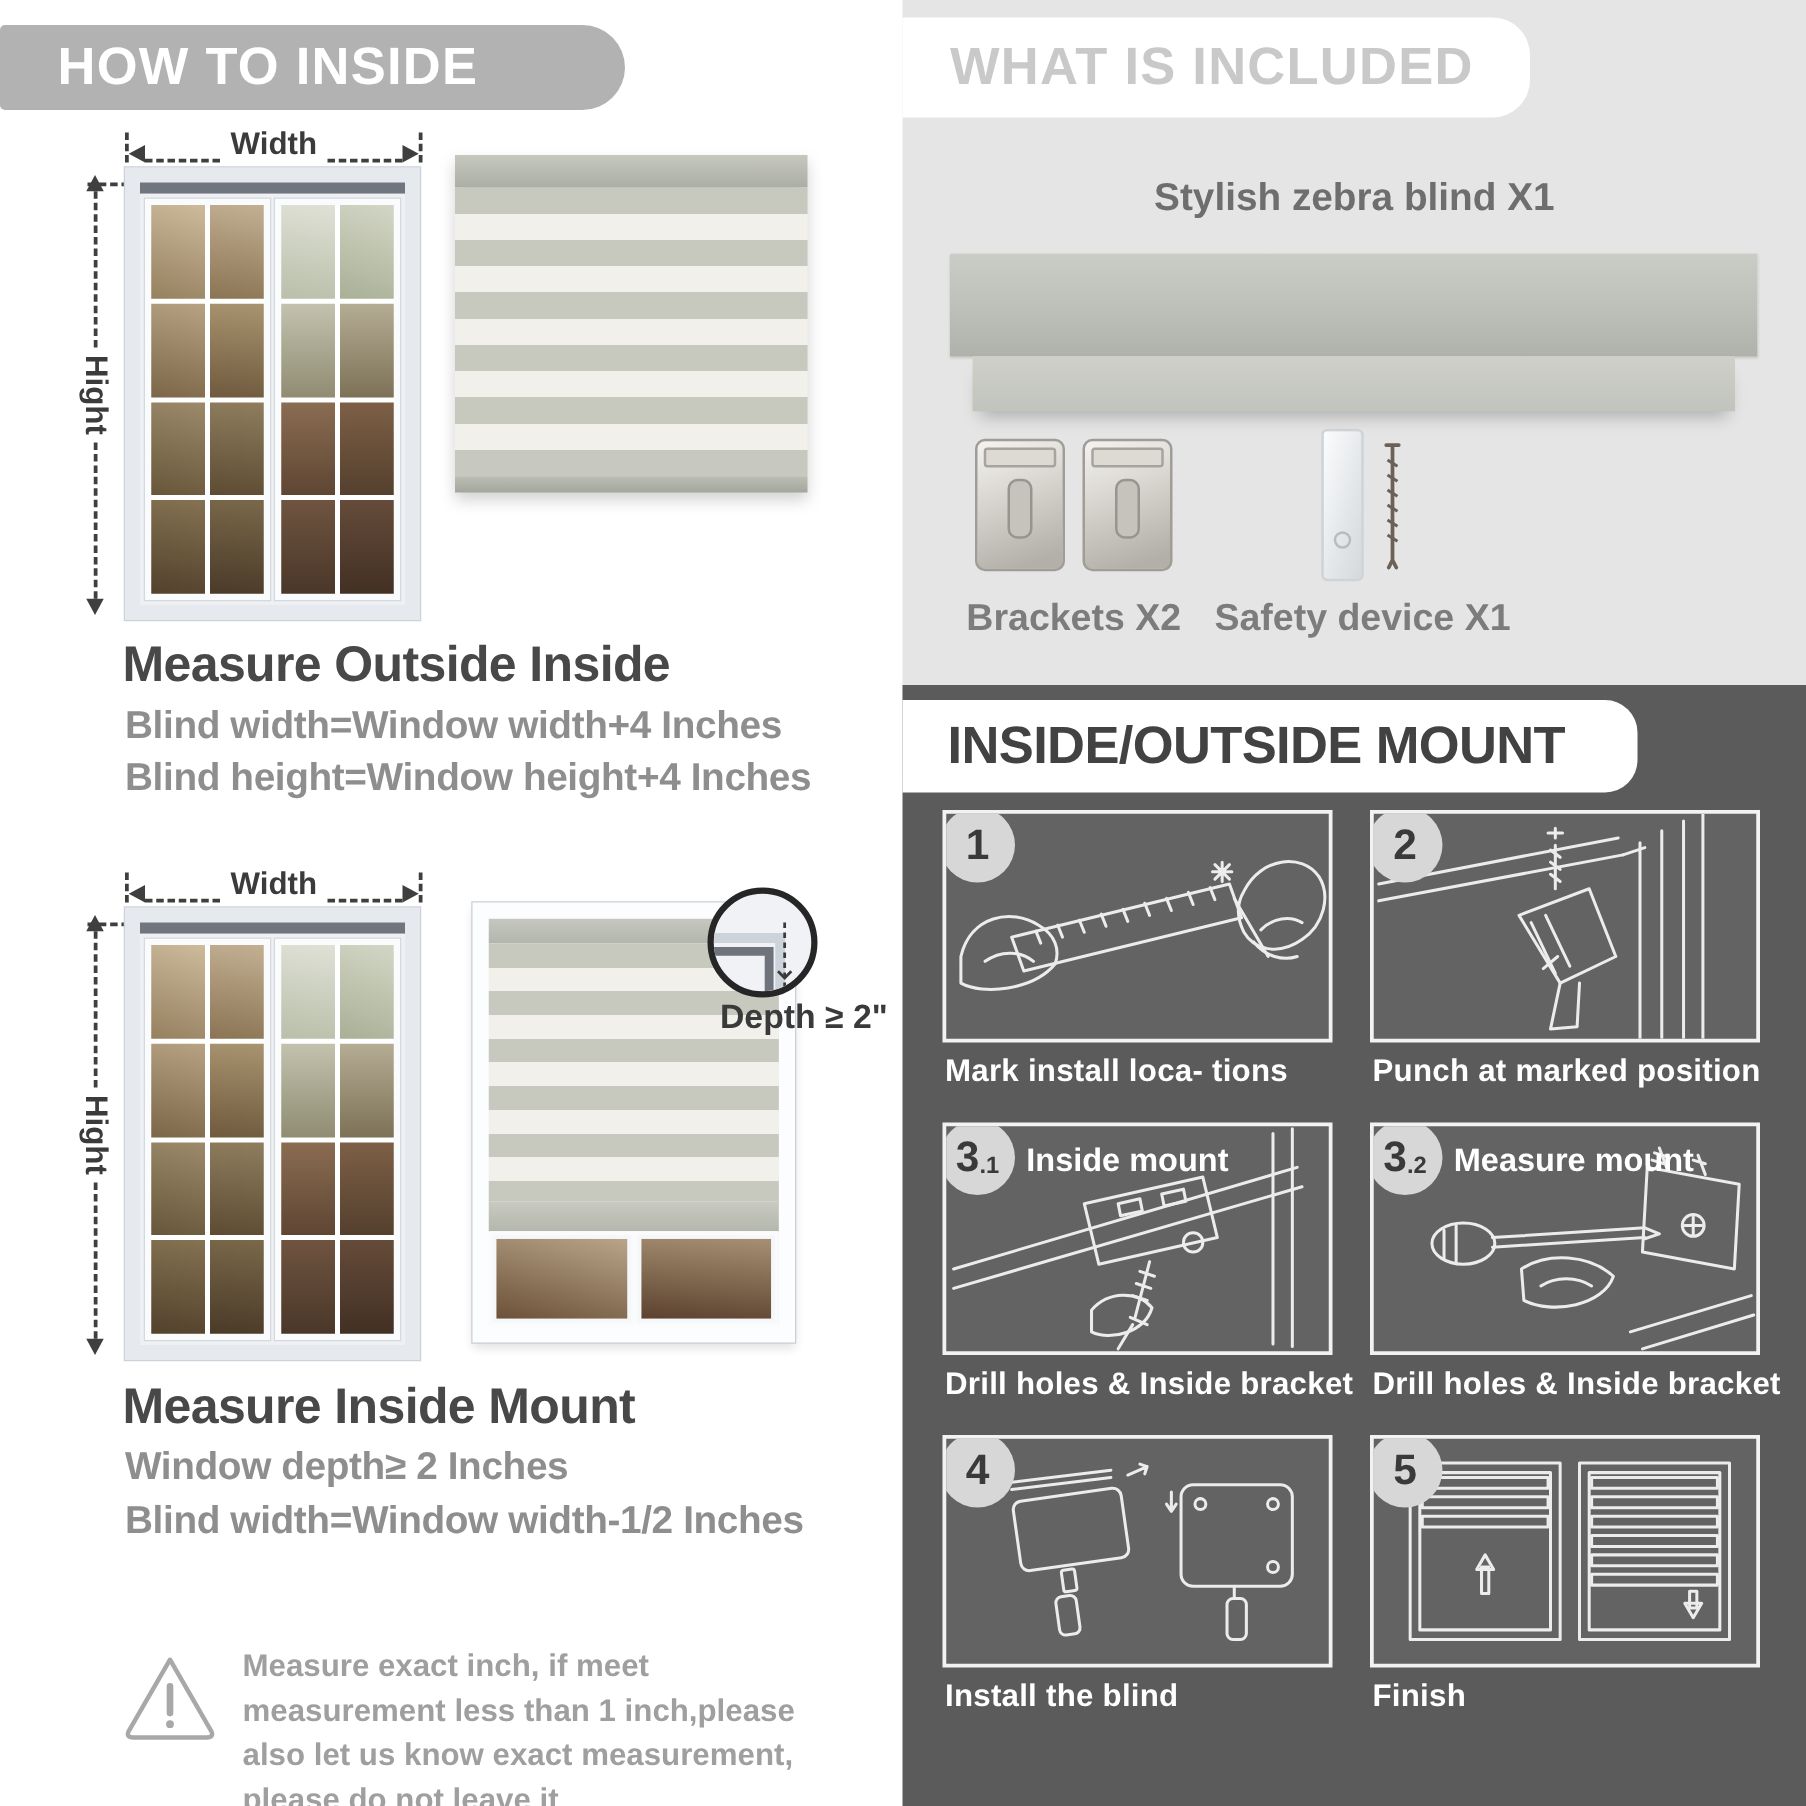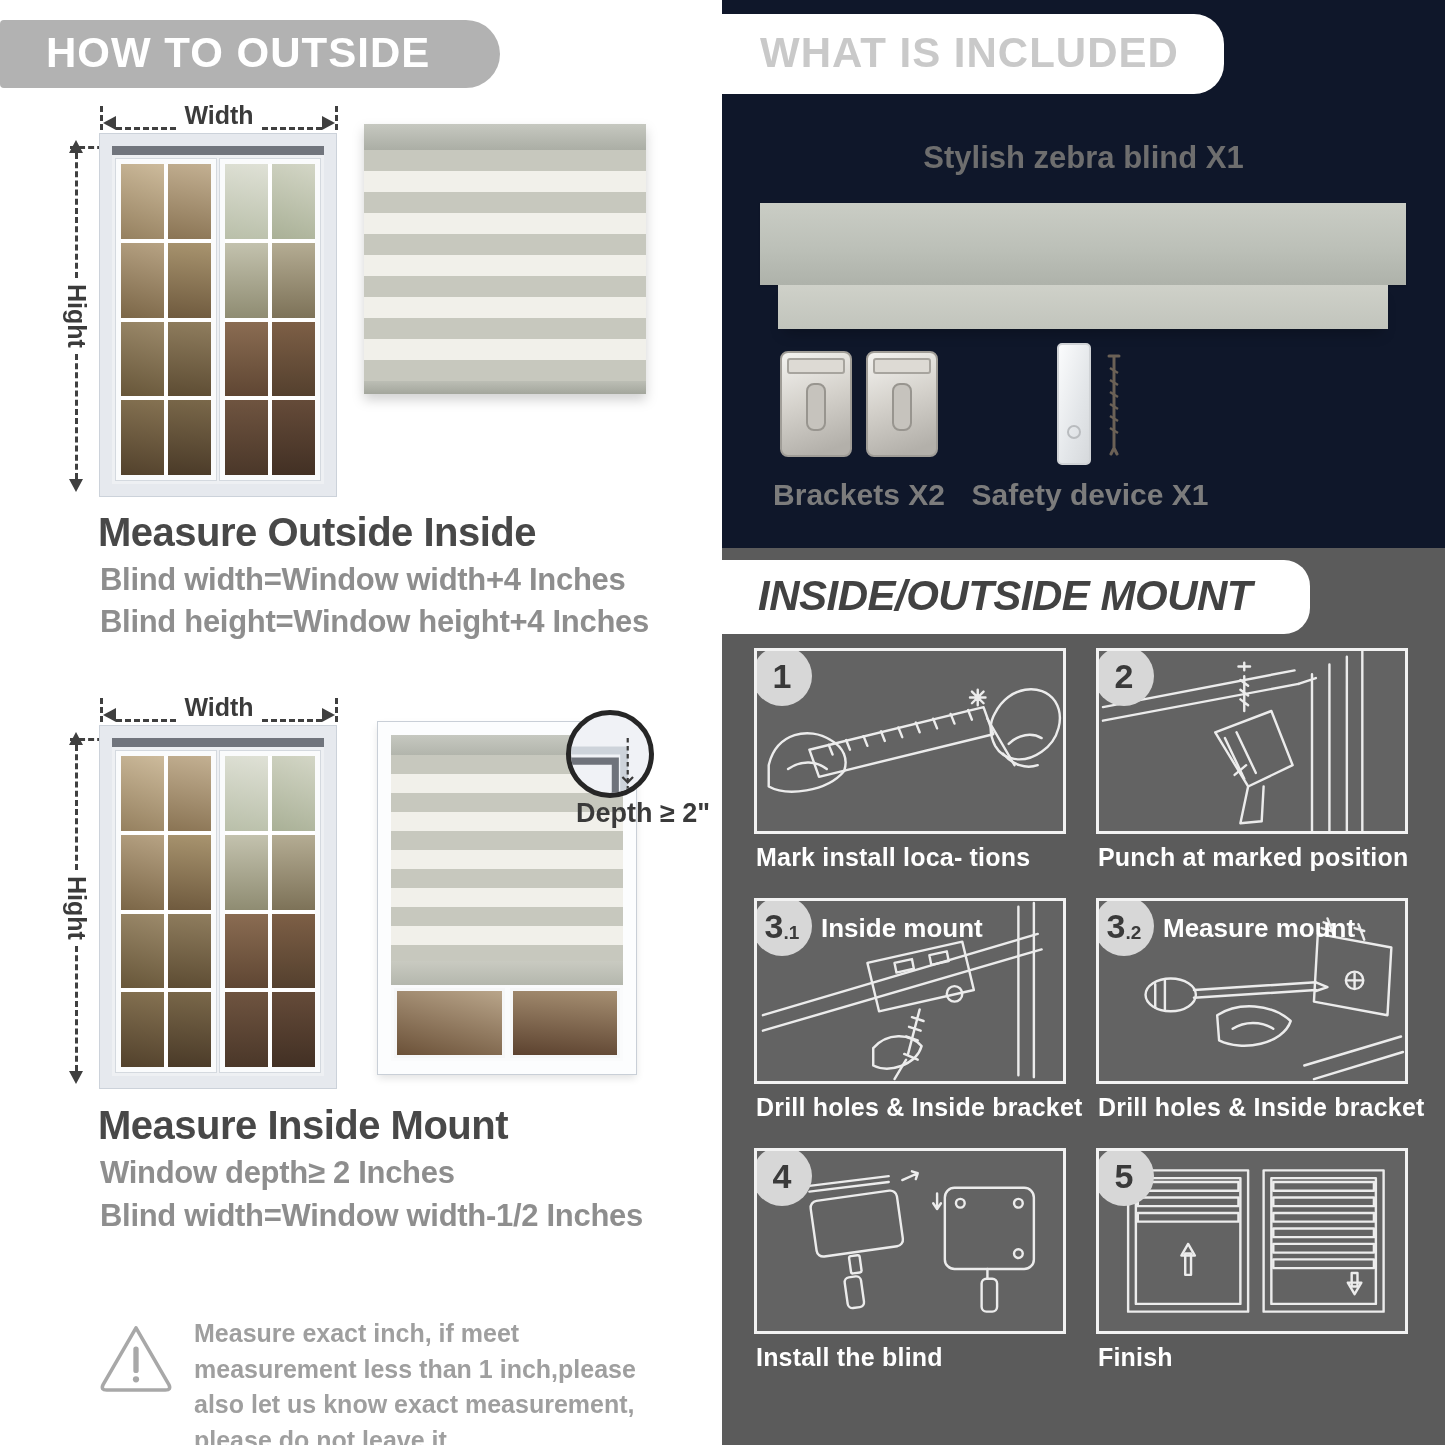--- a/index.html
+++ b/index.html
@@ -74,21 +74,21 @@
     background:#f0f2f6; overflow:hidden; }
   .depth-label { position:absolute; font-size:27px; font-weight:bold; color:#3a3a3a; white-space:nowrap; }
 
   .m-title { position:absolute; font-size:40px; font-weight:bold; color:#484848; white-space:nowrap; letter-spacing:-0.5px; }
   .m-line  { position:absolute; font-size:31px; font-weight:bold; color:#8e8e8e; white-space:nowrap; letter-spacing:-0.3px; }
 
   .warning-wrap { position:absolute; left:96px; top:1316px; display:flex; gap:18px; }
   .warning-text { width:448px; font-size:25px; font-weight:600; color:#9f9f9f; line-height:1.42; }
 
   
-  .right-light { position:absolute; left:722px; top:0; width:723px; height:620px; background:#0f172a; }
+  .right-light { position:absolute; left:722px; top:0; width:723px; height:620px; background:#e5e5e5; }
   .included-header { position:absolute; left:0; top:14px; width:502px; height:80px; background:#ffffff;
     border-radius:0 30px 30px 0; color:#c9c9c9; font-size:42px; font-weight:bold; line-height:78px;
     padding-left:38px; letter-spacing:1px; white-space:nowrap; }
   .product-label { position:absolute; left:0; top:140px; width:100%; text-align:center;
     color:#6e6e6e; font-size:31px; font-weight:bold; }
   .headrail-top { position:absolute; left:38px; top:203px; width:646px; height:82px;
     background:linear-gradient(180deg,#cacdc5 0%,#bcc0b8 55%,#aeb2aa 100%); box-shadow:0 1px 2px rgba(0,0,0,0.15); }
   .headrail-bottom { position:absolute; left:56px; top:285px; width:610px; height:44px;
     background:linear-gradient(180deg,#cfd1c9,#c1c4bc); box-shadow:0 10px 14px -6px rgba(0,0,0,0.25); }
 
@@ -103,41 +103,41 @@
     width:16px; height:44px; border:2px solid #98958f; border-radius:8px; background:#c6c3bd; }
   .safety-body { width:34px; height:122px; border:2px solid #d0d3d6; border-radius:5px;
     background:linear-gradient(105deg,#fbfcfd,#e3e6e9 60%,#d6d9dc); position:relative; }
   .safety-body::after { content:""; position:absolute; left:50%; bottom:24px; transform:translateX(-50%);
     width:10px; height:10px; border:2px solid #b9bcbf; border-radius:50%; }
 
   
   .right-dark { position:absolute; left:722px; top:548px; width:723px; height:897px; background:#5b5b5b; }
   .mount-header { position:absolute; left:0; top:12px; width:588px; height:74px; background:#ffffff;
     border-radius:0 26px 26px 0; color:#424242; font-size:42px; font-weight:bold; line-height:72px;
-    padding-left:36px; letter-spacing:-0.5px; white-space:nowrap;font-style:italic; }
+    padding-left:36px; letter-spacing:-0.5px; white-space:nowrap; }
   .steps { position:absolute; left:32px; top:100px; width:660px; display:grid;
     grid-template-columns:312px 312px; column-gap:30px; row-gap:26px; }
   .step-panel { height:186px; border:3px solid #f2f2f2; background:#636363; position:relative; overflow:hidden; }
   .step-caption { margin:9px 0 0 2px; color:#ffffff; font-size:25px; font-weight:bold; letter-spacing:0.2px; white-space:nowrap; }
   .step-badge { position:absolute; top:-5px; left:-5px; width:60px; height:60px; background:#d7d7d7;
     border-radius:50%; display:flex; align-items:center; justify-content:center;
     color:#3a3a3a; font-size:34px; font-weight:bold; z-index:2; }
   .step-badge .sub { font-size:19px; margin-top:14px; }
   .step-title { position:absolute; top:12px; left:64px; color:#ffffff; font-size:26px; font-weight:bold; z-index:2; white-space:nowrap; }
   .illus { position:absolute; inset:0; width:100%; height:100%; }
   .illus path, .illus line, .illus rect, .illus circle, .illus ellipse {
     stroke:#ececec; stroke-width:2.5; fill:none; stroke-linecap:round; stroke-linejoin:round; }
   .illus .fillw { fill:#d9d9d9; stroke:none; }
 </style>
 </head>
 <body>
 
 <div class="left-panel">
 
-  <div class="measure-header">HOW TO OUTSIDE</div>
+  <div class="measure-header">HOW TO INSIDE</div>
 
   <div class="h-arrow" style="left:100px; top:106px; width:238px;">
     <span class="tick"></span>
       <span class="ah left"></span>
     <span class="dash"></span>
     <span class="label">Width</span>
     <span class="dash"></span>
     <span class="ah right"></span>
       <span class="tick"></span>
   </div>

